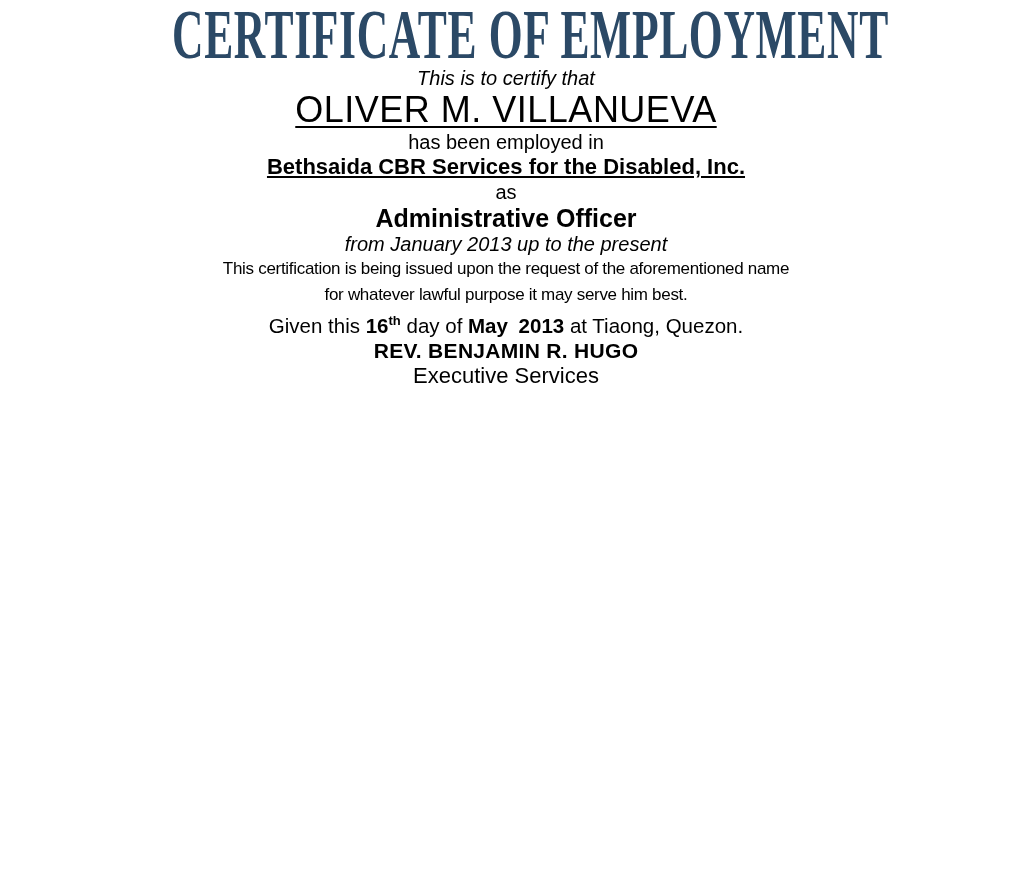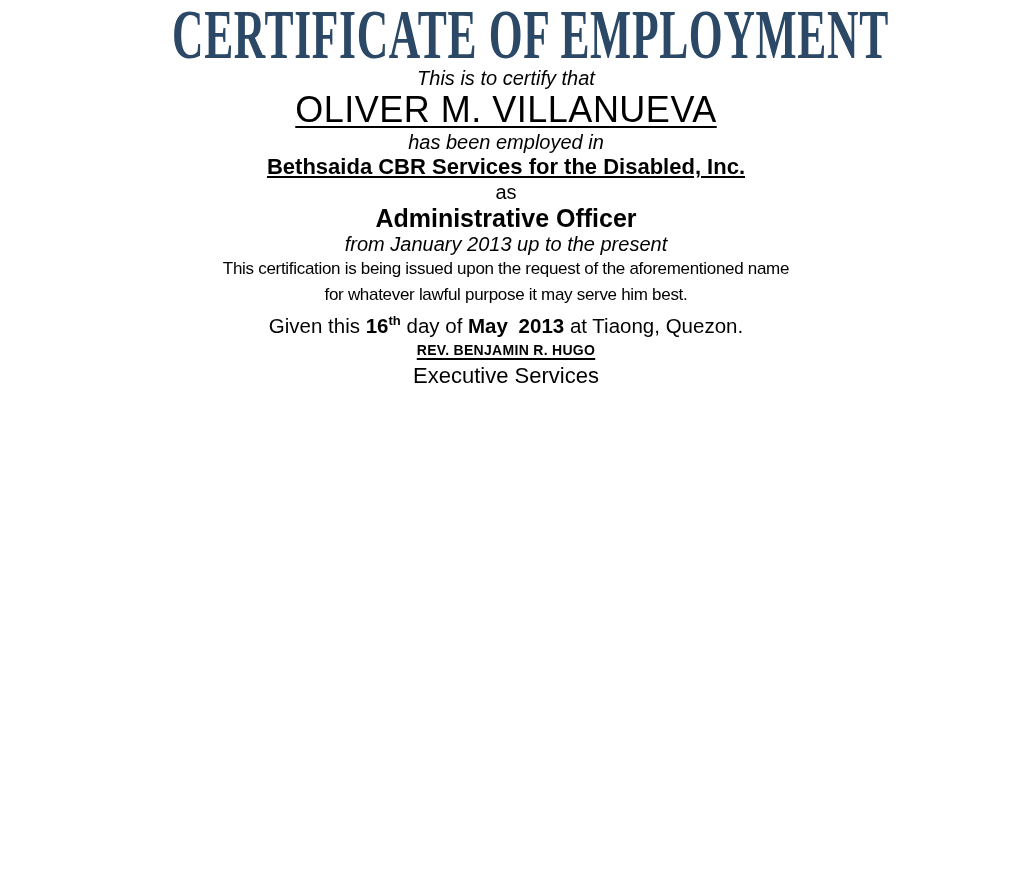--- a/index.html
+++ b/index.html
@@ -41,21 +41,20 @@
     font-weight: normal;
     text-decoration: underline;
     text-decoration-thickness: 2px;
     text-underline-offset: 4px;
     letter-spacing: 0.5px;
   }
   .employed {
     margin-top: 70px;
     font-size: 20px;
     line-height: 24px;
-    font-style: italic;
   }
   .company {
     margin-top: 24px;
     font-size: 22px;
     line-height: 26px;
     font-weight: bold;
     text-decoration: underline;
   }
   .as-line {
     margin-top: 28px;
@@ -87,24 +86,23 @@
   }
   .given .sup {
     font-size: 13px;
     vertical-align: super;
     font-weight: bold;
   }
   .given b { font-weight: bold; }
   .given .wide { word-spacing: 5px; }
   .sig-name {
     margin-top: 122px;
-    font-size: 14px;
+    font-size: 21px;
     line-height: 25px;
     font-weight: bold;
-    text-decoration: underline;
     text-decoration-thickness: 2px;
     text-underline-offset: 3px;
     letter-spacing: 0.3px;
   }
   .sig-title {
     margin-top: 0;
     font-size: 22px;
     line-height: 25px;
   }
 </style>

